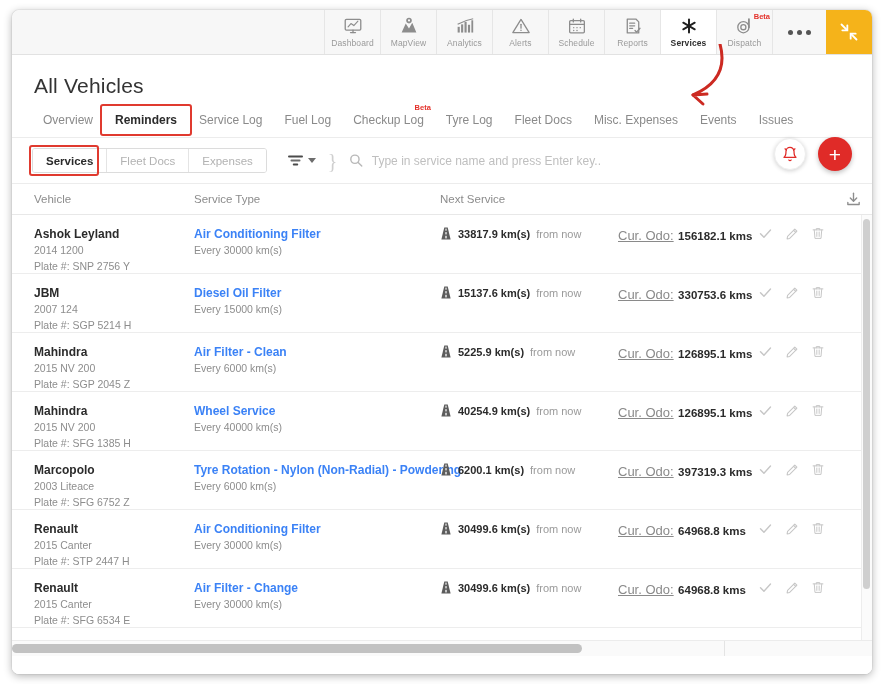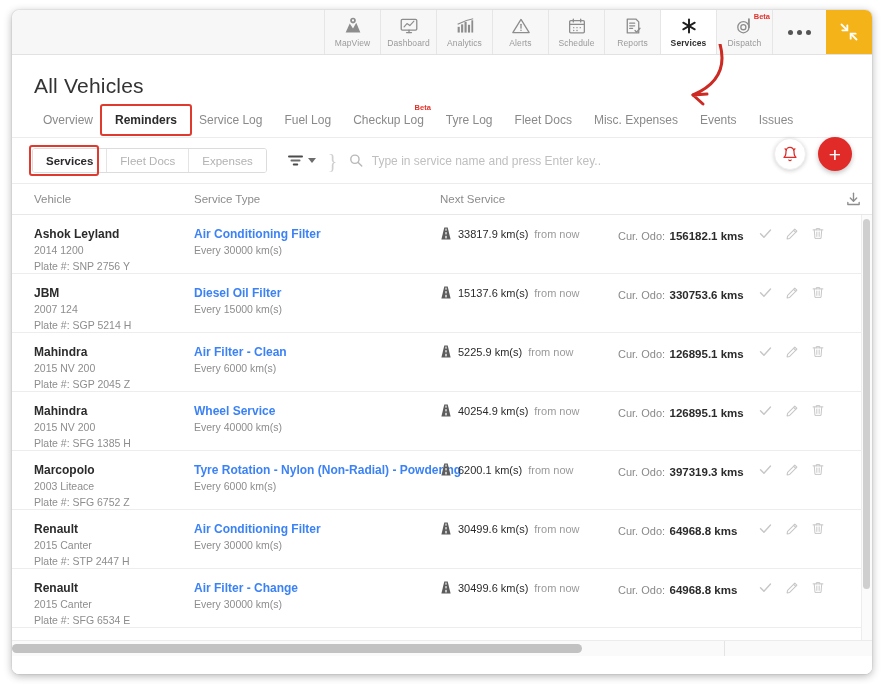--- a/index.html
+++ b/index.html
@@ -249,23 +249,23 @@
     border-bottom: 1px solid #ededed;
     padding: 11px 13px 11px 22px;
     height: 59px;
     background: #fff;
   }
   .veh-name { font-size: 12px; color: #2b2b2b; font-weight: bold; line-height: 1.45; }
   .veh-sub  { font-size: 10.5px; color: #8d8d8d; line-height: 1.5; }
   .svc-name { font-size: 12px; color: #3b82f6; font-weight: bold; line-height: 1.45; white-space: nowrap; }
   .svc-sub  { font-size: 10.5px; color: #8d8d8d; line-height: 1.5; }
   .next-line { display: flex; align-items: center; gap: 6px; padding-top: 1px; }
-  .next-km { font-size: 11px; color: #2b2b2b; font-weight: normal; }
+  .next-km { font-size: 11px; color: #2b2b2b; font-weight: bold; }
   .next-from { font-size: 11px; color: #9a9a9a; }
-  .odo-lbl { font-size: 11px; color: #8a8a8a; }
+  .odo-lbl { font-size: 13px; color: #8a8a8a; text-decoration: underline; }
   .odo-val { font-size: 11.5px; color: #2b2b2b; font-weight: bold; margin-top: 40px; }
   .act { color: #c6c6c6; cursor: pointer; display: flex; align-items: center; }
 
   
   .vscroll {
     position: absolute;
     right: 2px; top: 4px;
     width: 7px; height: 370px;
     background: #cfcfcf;
     border-radius: 4px;
@@ -308,40 +308,40 @@
   }
 </style>
 </head>
 <body>
 
 <div class="window">
 
   <div class="topnav">
     <div class="topnav-spacer"></div>
     <div id="nav-items" style="display:flex;">
-        <div class="nav-item">
-          <div class="nav-ico">
-            <svg width="20" height="18" viewBox="0 0 24 22" fill="#8d8d8d">
-              <path d="M3 19 L8 8 L12 14 L16 7 L21 19 Z"></path>
-              <circle cx="12" cy="4.4" r="3.4" fill="#8d8d8d"></circle>
-              <circle cx="12" cy="4.2" r="1.3" fill="#f7f7f7"></circle>
-            </svg>
-          </div>
-          <div class="nav-label">MapView</div>
-        </div>
         <div class="nav-item">
           <div class="nav-ico">
             <svg width="20" height="18" viewBox="0 0 24 22" fill="none" stroke="#8d8d8d" stroke-width="1.6" stroke-linecap="round" stroke-linejoin="round">
               <rect x="2.5" y="3" width="19" height="13" rx="1.4"></rect>
               <path d="M9 19 L15 19"></path>
               <path d="M12 16 L12 19"></path>
               <path d="M6 12 L9.5 8 L13 10.5 L18 5" stroke-width="1.4"></path>
             </svg>
           </div>
           <div class="nav-label">Dashboard</div>
+        </div>
+        <div class="nav-item">
+          <div class="nav-ico">
+            <svg width="20" height="18" viewBox="0 0 24 22" fill="#8d8d8d">
+              <path d="M3 19 L8 8 L12 14 L16 7 L21 19 Z"></path>
+              <circle cx="12" cy="4.4" r="3.4" fill="#8d8d8d"></circle>
+              <circle cx="12" cy="4.2" r="1.3" fill="#f7f7f7"></circle>
+            </svg>
+          </div>
+          <div class="nav-label">MapView</div>
         </div>
         <div class="nav-item">
           <div class="nav-ico">
             <svg width="20" height="18" viewBox="0 0 24 22" fill="#8d8d8d">
               <rect x="3" y="12" width="2.6" height="7"></rect>
               <rect x="7.2" y="9" width="2.6" height="10"></rect>
               <rect x="11.4" y="6" width="2.6" height="13"></rect>
               <rect x="15.6" y="9.5" width="2.6" height="9.5"></rect>
               <rect x="19.8" y="4" width="2.2" height="15"></rect>
               <path d="M3 9 C8 6, 14 3.6, 22 2.2" stroke="#8d8d8d" stroke-width="1.4" fill="none"></path>

